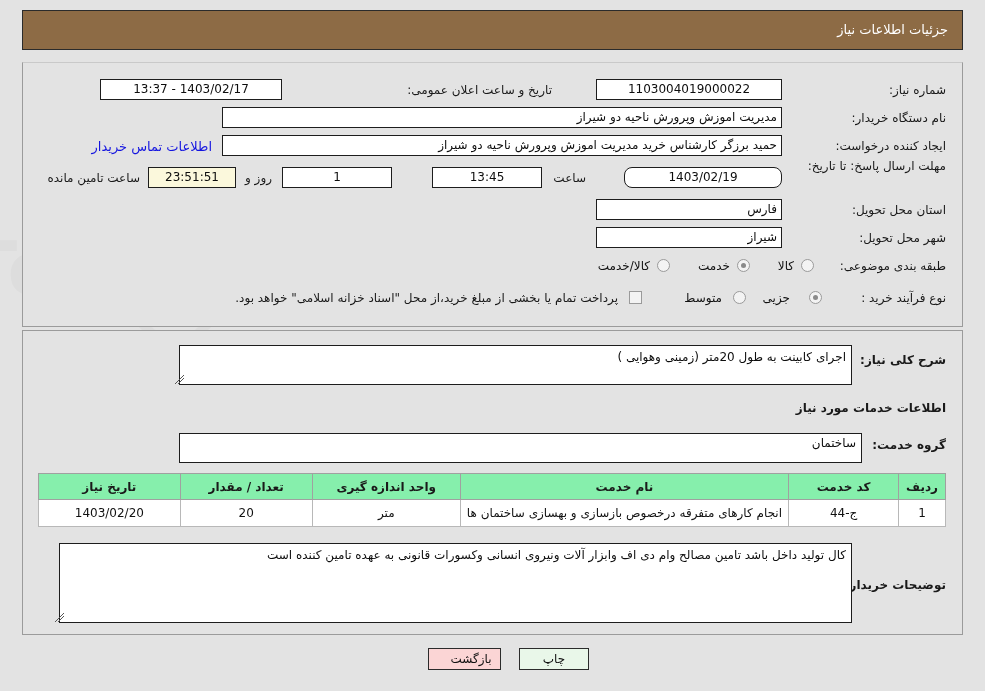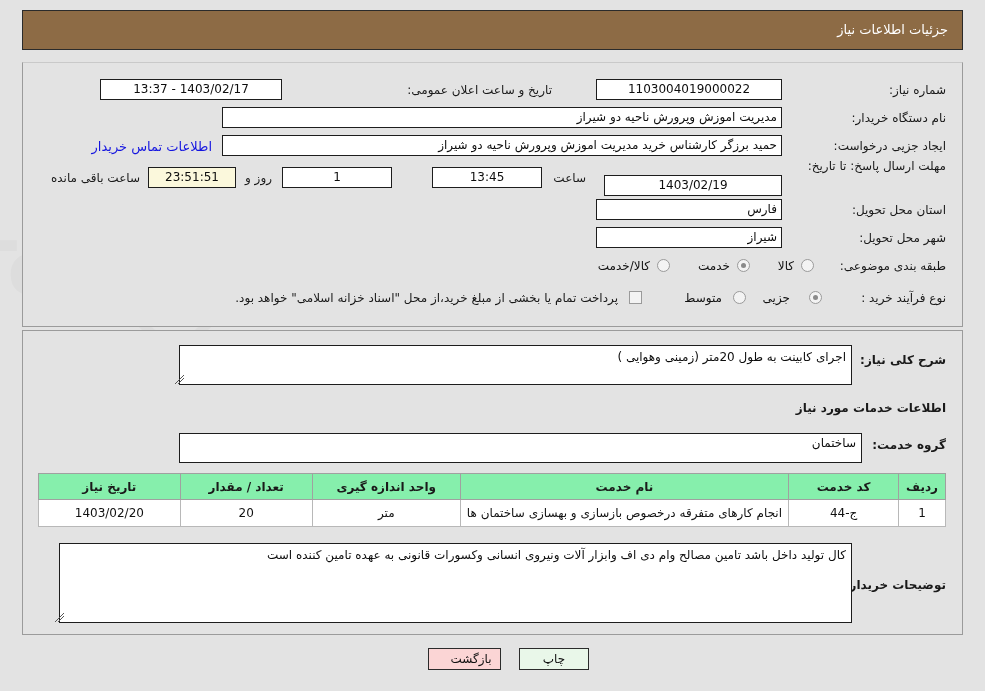--- a/index.html
+++ b/index.html
@@ -211,32 +211,32 @@
 <div class="panel">
 
   <span class="lbl" style="right:16px; top:20px;">شماره نیاز:</span>
   <div class="fld ctr" style="right:180px; top:16px; width:186px;">1103004019000022</div>
   <span class="lbl" style="right:410px; top:20px;">تاریخ و ساعت اعلان عمومی:</span>
   <div class="fld ctr" style="right:680px; top:16px; width:182px;">1403/02/17 - 13:37</div>
 
   <span class="lbl" style="right:16px; top:48px;">نام دستگاه خریدار:</span>
   <div class="fld rgt" style="right:180px; top:44px; width:560px;">مدیریت اموزش وپرورش ناحیه دو شیراز</div>
 
-  <span class="lbl" style="right:16px; top:76px;">ایجاد جزیی درخواست:</span>
+  <span class="lbl" style="right:16px; top:76px;">ایجاد کننده درخواست:</span>
   <div class="fld rgt" style="right:180px; top:72px; width:560px;">حمید برزگر کارشناس خرید مدیریت اموزش وپرورش ناحیه دو شیراز</div>
   <span class="link" style="right:750px; top:76px;">اطلاعات تماس خریدار</span>
 
   <span class="lbl" style="right:16px; top:96px; width:150px; text-align:right; white-space:normal; line-height:15px;">مهلت ارسال پاسخ: تا تاریخ:</span>
-  <div class="fld ctr" style="right:180px; top:112px; width:178px;">1403/02/19</div>
+  <div class="fld ctr" style="right:180px; top:104px; width:158px;border-radius:8px;">1403/02/19</div>
   <span class="lbl" style="right:376px; top:108px;">ساعت</span>
   <div class="fld ctr" style="right:420px; top:104px; width:110px;">13:45</div>
   <div class="fld ctr" style="right:570px; top:104px; width:110px;">1</div>
   <span class="lbl" style="right:690px; top:108px;">روز و</span>
   <div class="fld ctr cream" style="right:726px; top:104px; width:88px;">23:51:51</div>
-  <span class="lbl" style="right:822px; top:108px;">ساعت باقی مانده</span>
+  <span class="lbl" style="right:822px; top:108px;">ساعت تامین مانده</span>
 
   <span class="lbl" style="right:16px; top:140px;">استان محل تحویل:</span>
   <div class="fld rgt" style="right:180px; top:136px; width:186px;">فارس</div>
 
   <span class="lbl" style="right:16px; top:168px;">شهر محل تحویل:</span>
   <div class="fld rgt" style="right:180px; top:164px; width:186px;">شیراز</div>
 
   <span class="lbl" style="right:16px; top:196px;">طبقه بندی موضوعی:</span>
   <span class="radio" style="right:148px; top:196px;"></span>
   <span class="rlab" style="right:168px; top:196px;">کالا</span>

